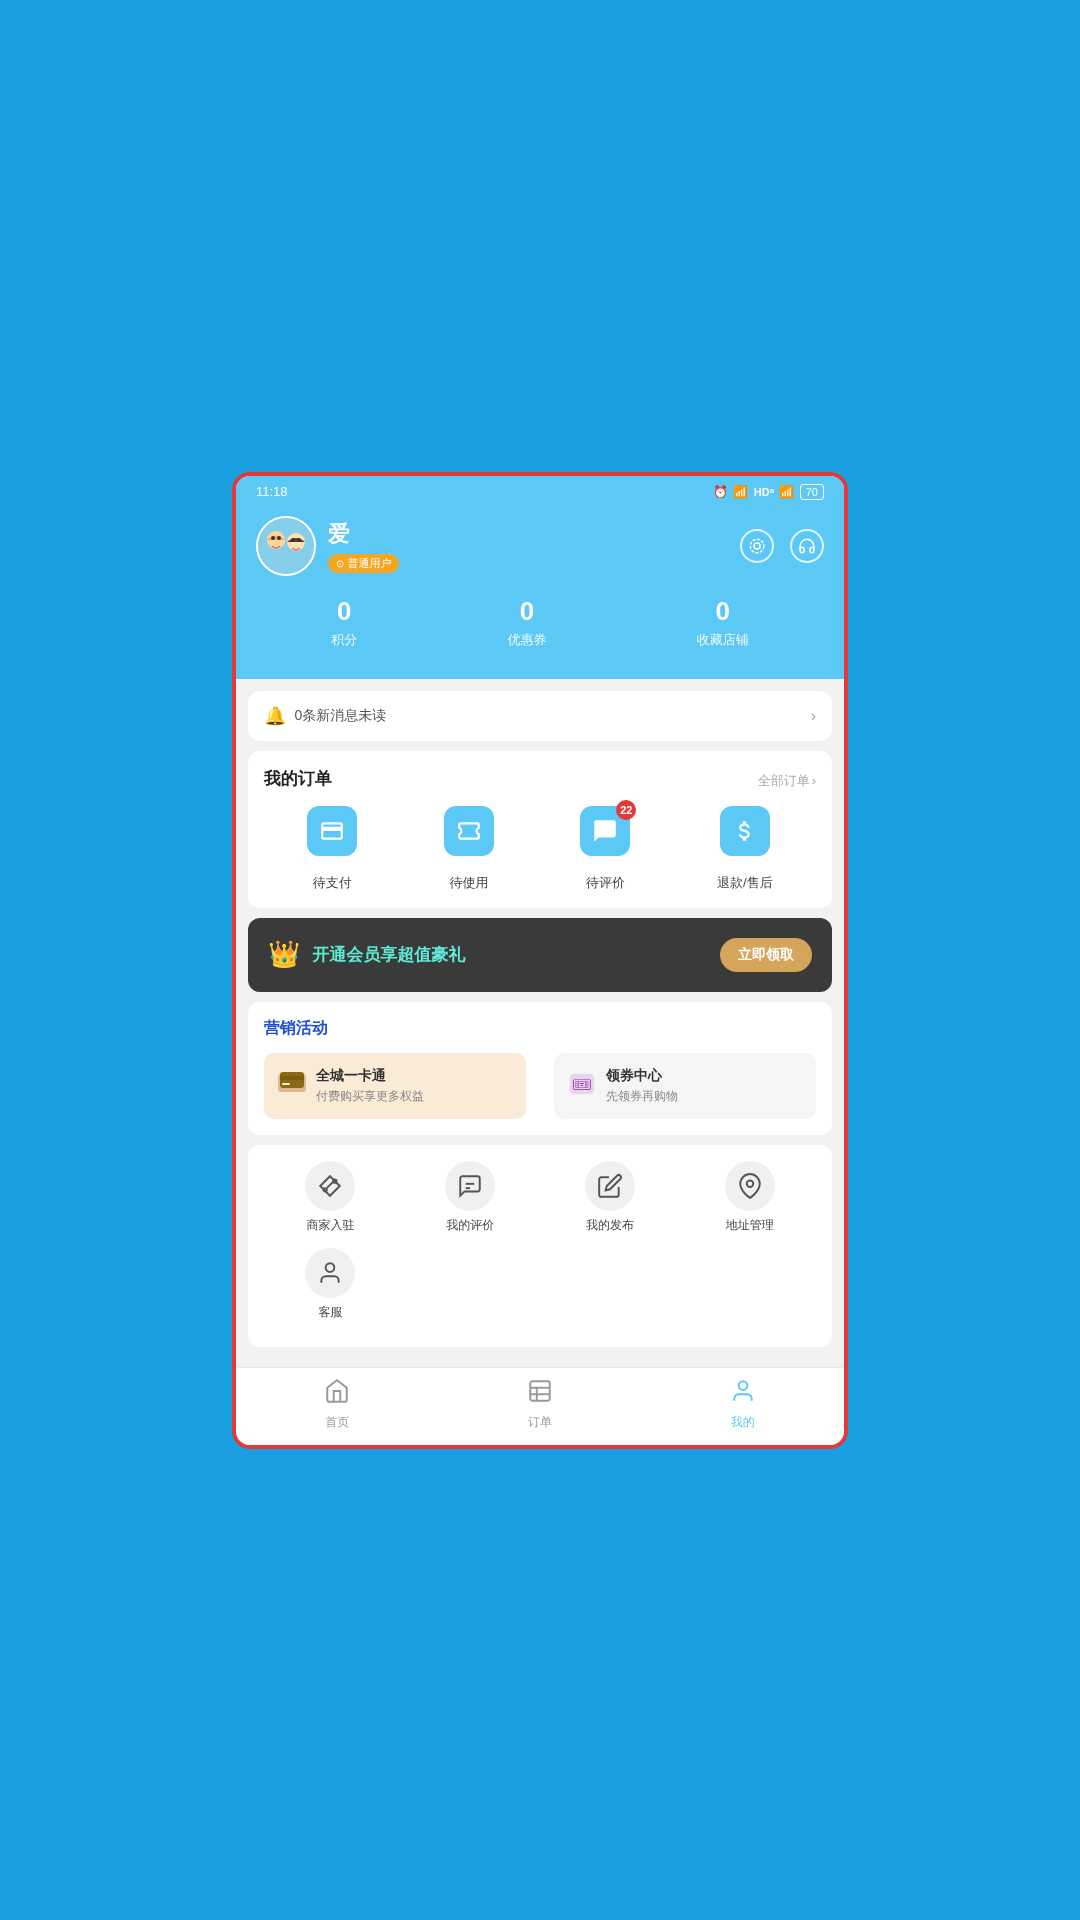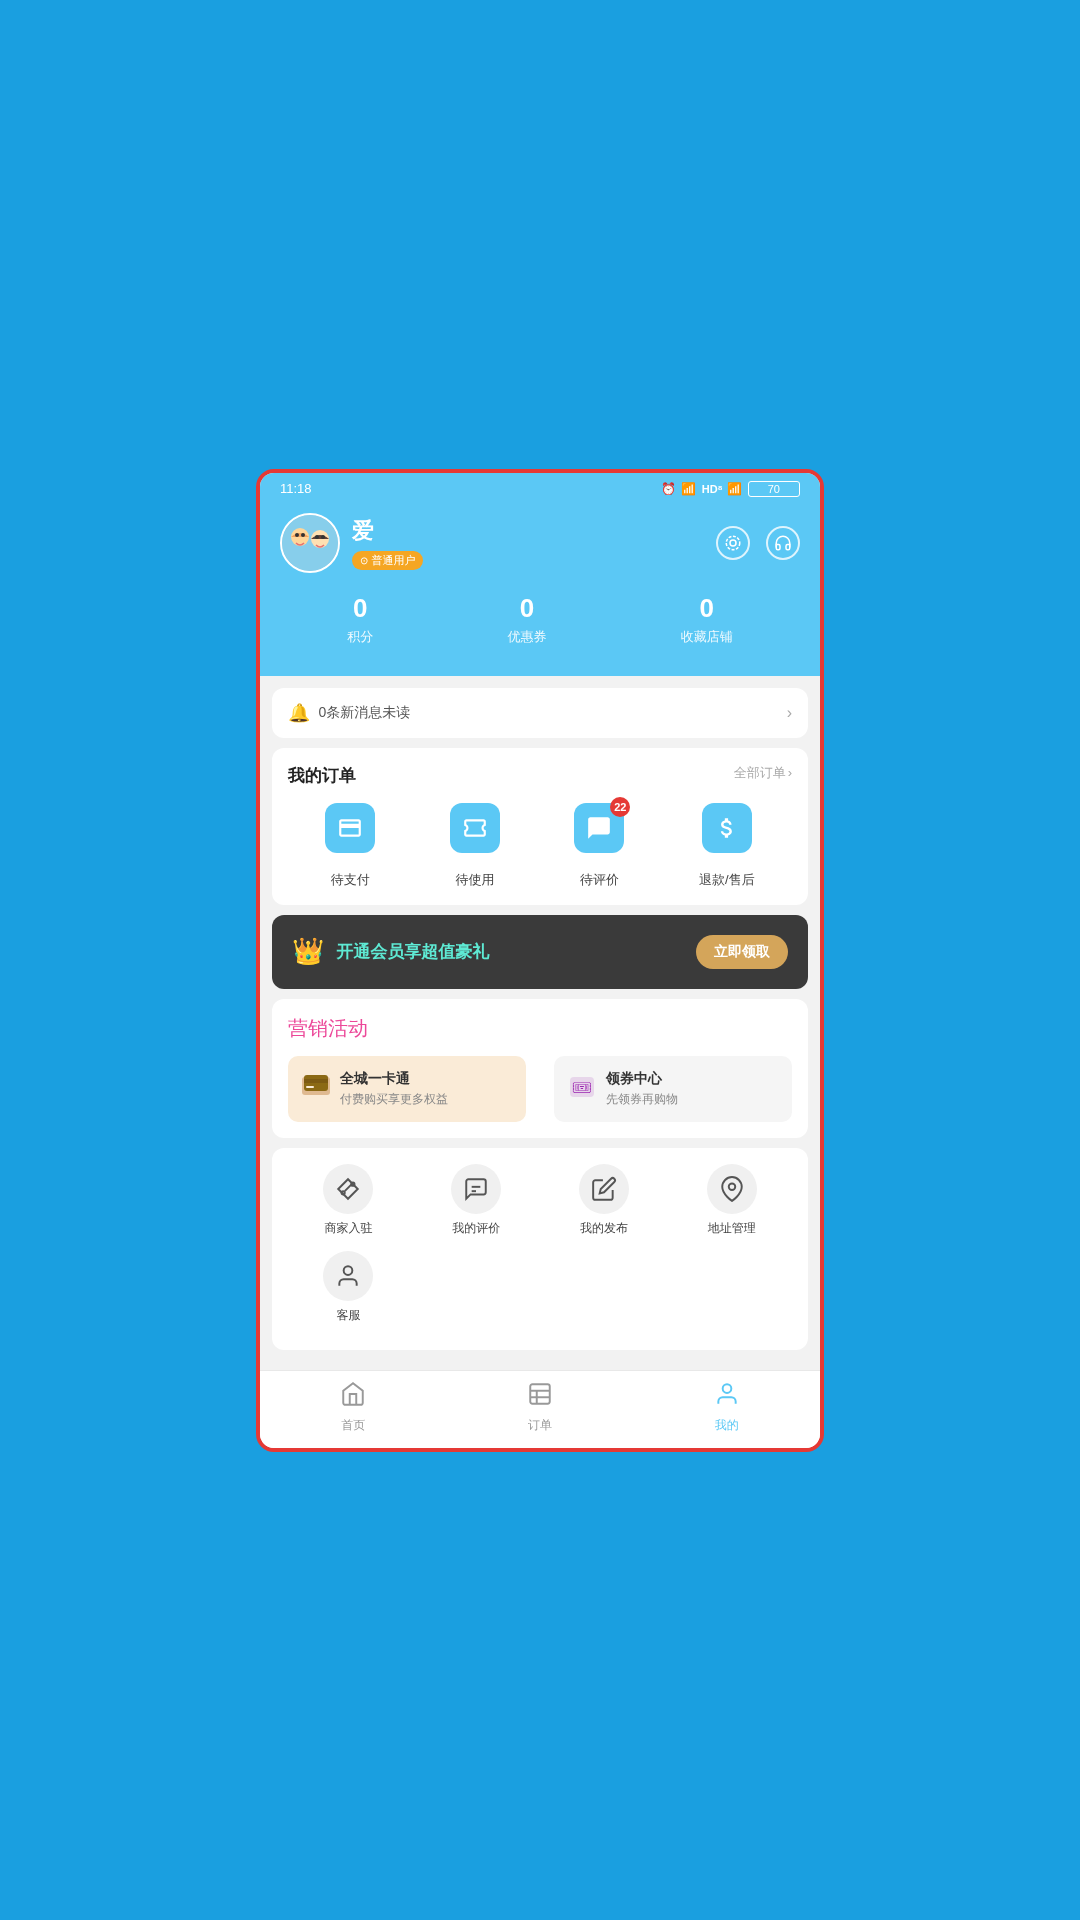--- a/index.html
+++ b/index.html
@@ -8,21 +8,21 @@
     body {
       background: #1a9fe0;
       display: flex;
       justify-content: center;
       align-items: center;
       min-height: 100vh;
       font-family: -apple-system, 'PingFang SC', 'Hiragino Sans GB', sans-serif;
     }
 
     .phone-frame {
-      width: 568px;
+      width: 616px;
       min-height: 960px;
       background: #f2f2f2;
       border: 4px solid #e53935;
       border-radius: 18px;
       overflow: hidden;
       position: relative;
       display: flex;
       flex-direction: column;
     }
 
@@ -171,21 +171,21 @@
 
     
     .section-card {
       background: #fff;
       border-radius: 12px;
       padding: 16px;
     }
     .section-header {
       display: flex;
       justify-content: space-between;
-      align-items: flex-start;
+      align-items: flex-end;
       margin-bottom: 16px;
       gap: 48px;
     }
     .section-title {
       font-size: 17px;
       font-weight: bold;
       color: #222;
     }
     .section-link {
       font-size: 13px;
@@ -273,23 +273,23 @@
       cursor: pointer;
     }
 
     
     .marketing-section {
       background: #fff;
       border-radius: 12px;
       padding: 16px;
     }
     .marketing-title {
-      font-size: 20px;
-      font-weight: normal;
-      color: #ec4899;
+      font-size: 16px;
+      font-weight: bold;
+      color: #1d4ed8;
       margin-bottom: 14px;
     }
     .marketing-grid {
       display: flex;
       gap: 28px;
     }
     .marketing-card {
       flex: 1;
       background: #faebd7;
       border-radius: 10px;
@@ -390,21 +390,21 @@
 
 <div class="phone-frame">
 
   <div class="status-bar">
     <span>11:18</span>
     <div class="status-right">
       <span>⏰</span>
       <span>📶</span>
       <span style="font-size:11px;font-weight:bold;">HD⁸</span>
       <span>📶</span>
-      <span style="border:1.5px solid #fff;border-radius:3px;padding:1px 19px;font-size:11px;">70</span>
+      <span style="border:1.5px solid #fff;border-radius:3px;padding:1px 5px;font-size:11px;">70</span>
     </div>
   </div>
 
   <div class="header">
     <div class="profile-row">
       <div class="profile-left">
         <div class="avatar">
 
           <svg width="56" height="56" viewBox="0 0 56 56" xmlns="http://www.w3.org/2000/svg">
             <circle cx="28" cy="28" r="28" fill="#87ceeb"></circle>

